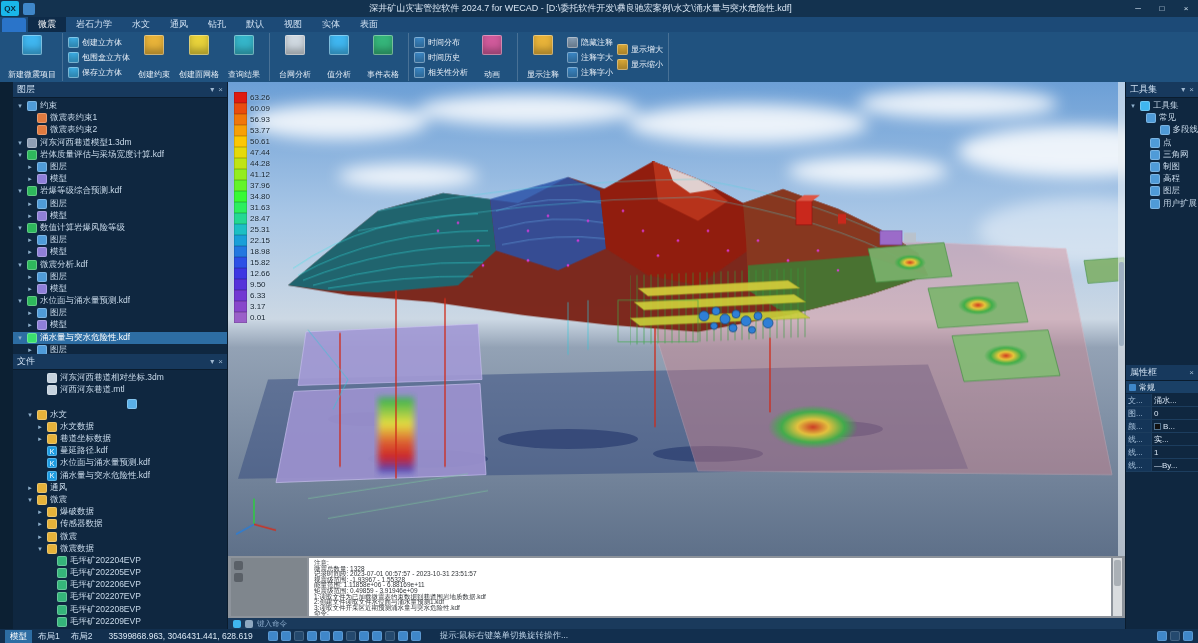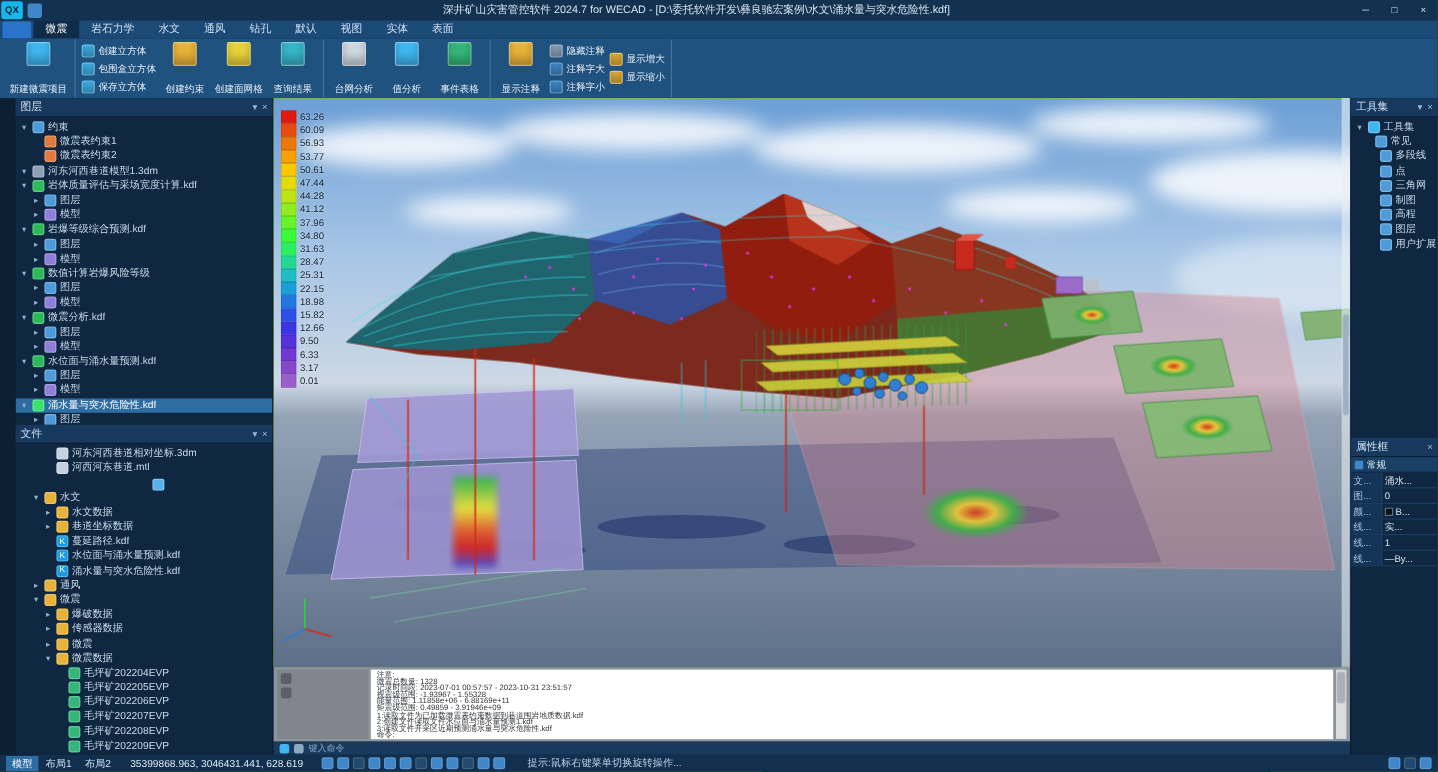--- a/index.html
+++ b/index.html
@@ -163,20 +163,40 @@
           <div class="ric ric-big" style="background: rgb(207, 216, 224);"></div>
           <div class="rlabel">台网分析</div>
         </div>
         <div class="rbig">
           <div class="ric ric-big" style="background: rgb(63, 182, 240);"></div>
           <div class="rlabel">值分析</div>
         </div>
         <div class="rbig">
           <div class="ric ric-big" style="background: rgb(53, 181, 122);"></div>
           <div class="rlabel">事件表格</div>
+        </div>
+      </div>
+      <div class="rgroup">
+        <div class="rstack">
+          <div class="rsmall">
+            <div class="ric ric-small" style="background: rgb(63, 143, 208);"></div>
+            <span>时间分布</span>
+          </div>
+          <div class="rsmall">
+            <div class="ric ric-small" style="background: rgb(63, 143, 208);"></div>
+            <span>时间历史</span>
+          </div>
+          <div class="rsmall">
+            <div class="ric ric-small" style="background: rgb(63, 143, 208);"></div>
+            <span>相关性分析</span>
+          </div>
+        </div>
+        <div class="rbig">
+          <div class="ric ric-big" style="background: rgb(208, 90, 155);"></div>
+          <div class="rlabel">动画</div>
         </div>
       </div>
       <div class="rgroup">
         <div class="rbig">
           <div class="ric ric-big" style="background: rgb(232, 179, 57);"></div>
           <div class="rlabel">显示注释</div>
         </div>
         <div class="rstack">
           <div class="rsmall">
             <div class="ric ric-small" style="background: rgb(143, 168, 192);"></div>
@@ -741,21 +761,21 @@
             <div class="trow" style="padding-left: 3px;">
               <span class="arrow">▾</span>
               <span class="ti" style="background: rgb(63, 182, 240);"></span>
               <span class="tlabel">工具集</span>
             </div>
             <div class="trow" style="padding-left: 9px;">
               <span class="arrow"></span>
               <span class="ti" style="background: rgb(79, 155, 216);"></span>
               <span class="tlabel">常见</span>
             </div>
-            <div class="trow" style="padding-left: 13px;">
+            <div class="trow" style="padding-left: 13px; justify-content: flex-end;">
               <span class="arrow"></span>
               <span class="ti" style="background: rgb(79, 155, 216);"></span>
               <span class="tlabel">多段线</span>
             </div>
             <div class="trow" style="padding-left: 13px;">
               <span class="arrow"></span>
               <span class="ti" style="background: rgb(79, 155, 216);"></span>
               <span class="tlabel">点</span>
             </div>
             <div class="trow" style="padding-left: 13px;">

